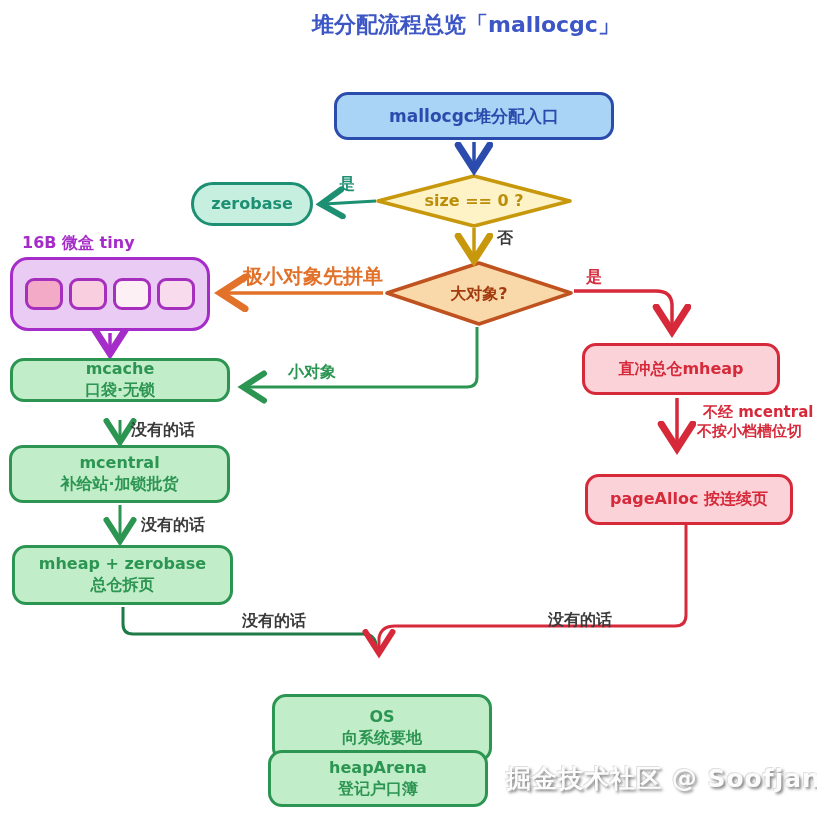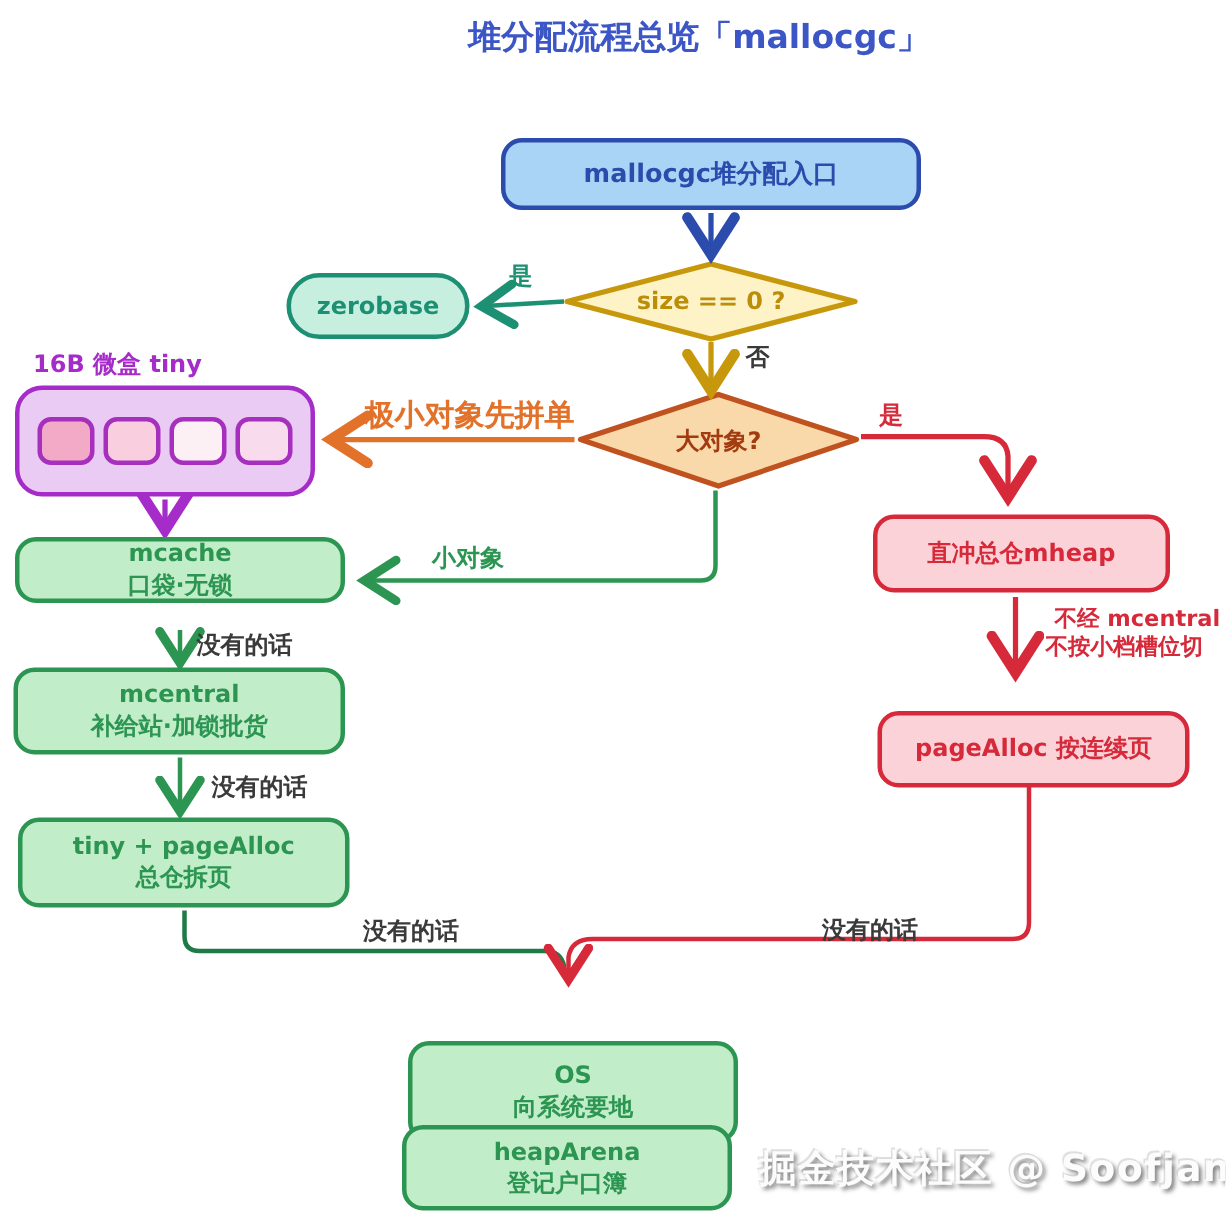--- a/index.html
+++ b/index.html
@@ -117,21 +117,21 @@
 
   <div class="node green" style="left:10px;top:358px;width:220px;height:44px;">
     <span>mcache</span>
     <span>口袋·无锁</span>
   </div>
   <div class="node green" style="left:9px;top:445px;width:221px;height:58px;">
     <span>mcentral</span>
     <span>补给站·加锁批货</span>
   </div>
   <div class="node green" style="left:12px;top:545px;width:221px;height:60px;">
-    <span>tiny + pageAlloc</span>
+    <span>mheap + zerobase</span>
     <span>总仓拆页</span>
   </div>
 
   <div class="node red" style="left:582px;top:343px;width:198px;height:52px;">
     <span>直冲总仓mheap</span>
   </div>
   <div class="node red" style="left:585px;top:446px;width:208px;height:51px;margin-top:28px;">
     <span>pageAlloc 按连续页</span>
   </div>
 

